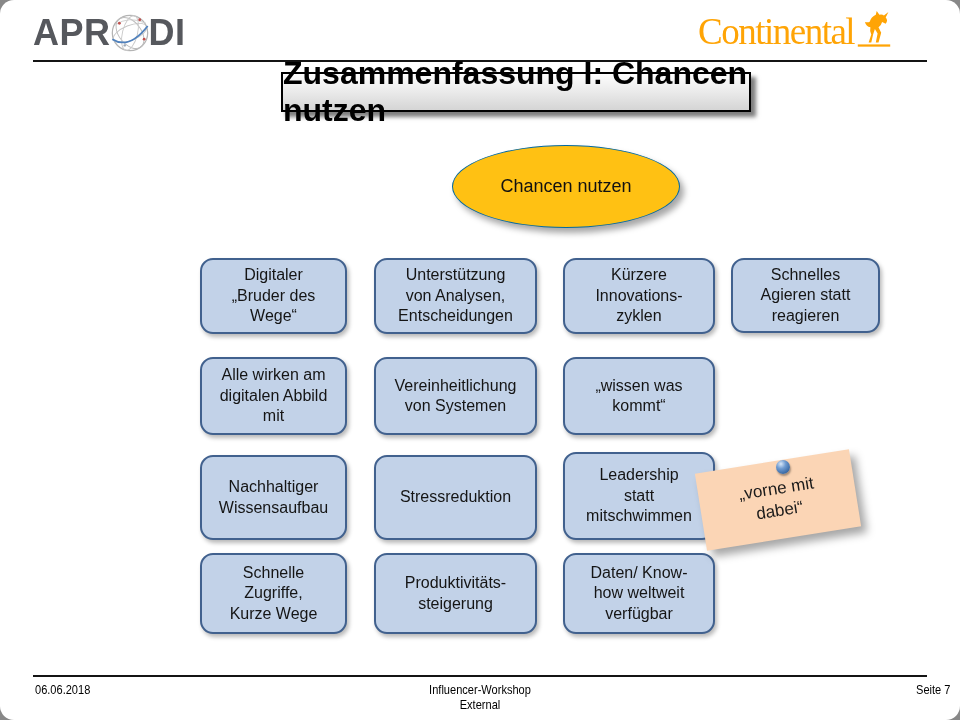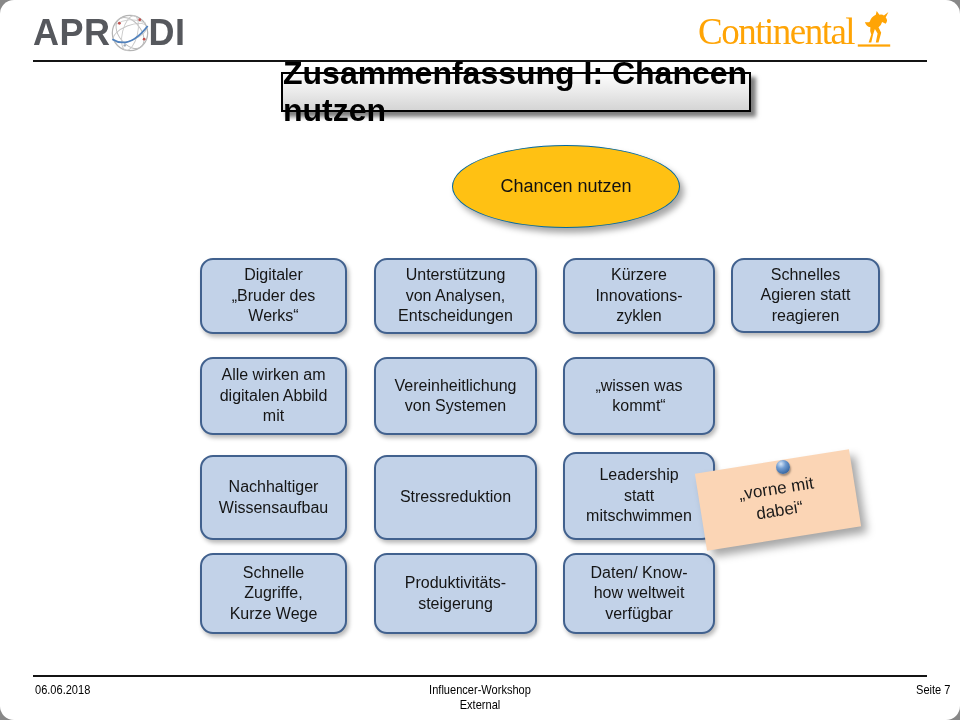--- a/index.html
+++ b/index.html
@@ -121,21 +121,21 @@
   <div class="title-box">
     <span>Zusammenfassung I: Chancen nutzen</span>
   </div>
 
   <div class="central-ellipse">
     <span>Chancen nutzen</span>
   </div>
 
   <div class="box" style="left:200px; top:258px; width:147px; height:76px;">Digitaler
 „Bruder des
-Werks“</div>
+Wege“</div>
   <div class="box" style="left:374px; top:258px; width:163px; height:76px;">Unterstützung
 von Analysen,
 Entscheidungen</div>
   <div class="box" style="left:563px; top:258px; width:152px; height:76px;">Kürzere
 Innovations-
 zyklen</div>
   <div class="box" style="left:731px; top:258px; width:149px; height:75px;">Schnelles
 Agieren statt
 reagieren</div>
 

